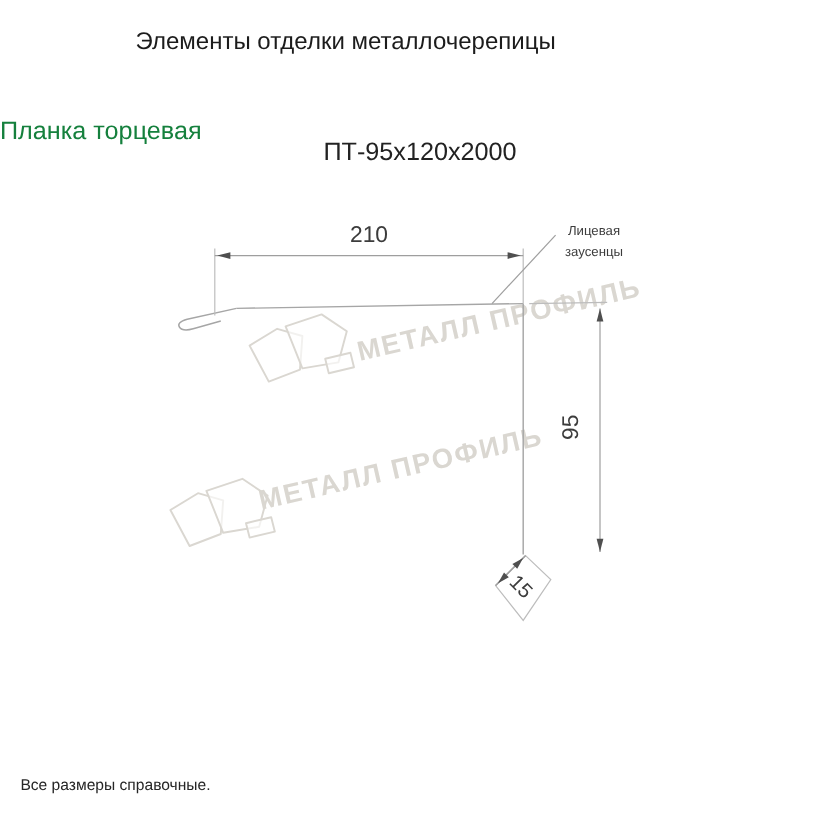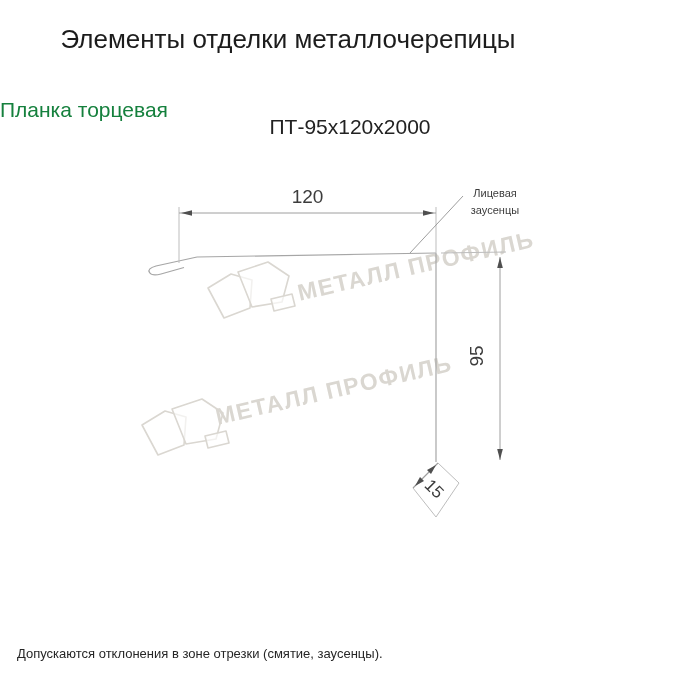--- a/index.html
+++ b/index.html
@@ -5,21 +5,21 @@
   :root{
     --ink:#1c1c1c; --dim-ink:#3c3c3c; --line-profile:#a6a6a6; --line-ext:#bdbdbd;
     --line-dim:#9e9e9e; --arrow:#4f4f4f; --wm:#dad7d1;
   }
   html,body{margin:0;padding:0;}
   body{
     width:700px;height:700px;position:relative;background:#ffffff;overflow:hidden;
     font-family:"Liberation Sans", sans-serif;
   }
   .abs{position:absolute;}
-  .page-title{top:24px;left:0;width:576px;text-align:center;font-size:26px;
+  .page-title{top:24px;left:0;width:576px;text-align:center;font-size:20px;
     color:var(--ink);z-index:4;}
   .product-name{top:98px;left:0;width:700px;text-align:left;font-size:21px;
     color:#15803d;z-index:4;}
   .product-model{top:115px;left:0;width:700px;text-align:center;font-size:21px;
     color:#222;z-index:4;}
   .notes{left:17px;top:644px;font-size:13px;line-height:19px;color:#262626;z-index:4;}
   .dim-text{position:absolute;color:var(--dim-ink);font-size:19px;text-align:center;
     z-index:3;line-height:22px;}
   .dim-width{left:277px;top:186px;width:61px;}
   .dim-height{left:456px;top:344px;width:44px;height:24px;transform:rotate(-90deg);}
@@ -89,24 +89,24 @@
   <path class="dline" d="M463,196 L410,253"></path>
 
   <g>
     <path class="xline" d="M438,463 L459,483 L436,517 L413,488 Z"></path>
     <path class="dline" d="M413,488 L438,463"></path>
     <polygon class="arrow" points="415,486 424,481 420,477"></polygon>
     <polygon class="arrow" points="436,465 431,474 427,470"></polygon>
   </g>
 </svg>
 
-<div class="dim-text dim-width">120</div>
+<div class="dim-text dim-width">210</div>
 <div class="dim-text dim-height">95</div>
 <div class="dim-text dim-flange">15</div>
 
 <div class="face-label">
   <div>Лицевая</div>
   <div>заусенцы</div>
 </div>
 
 <div class="abs notes">
-  <div>Допускаются отклонения в зоне отрезки (смятие, заусенцы).</div>
+  <div>Все размеры справочные.</div>
 </div>
 
 </body></html>

